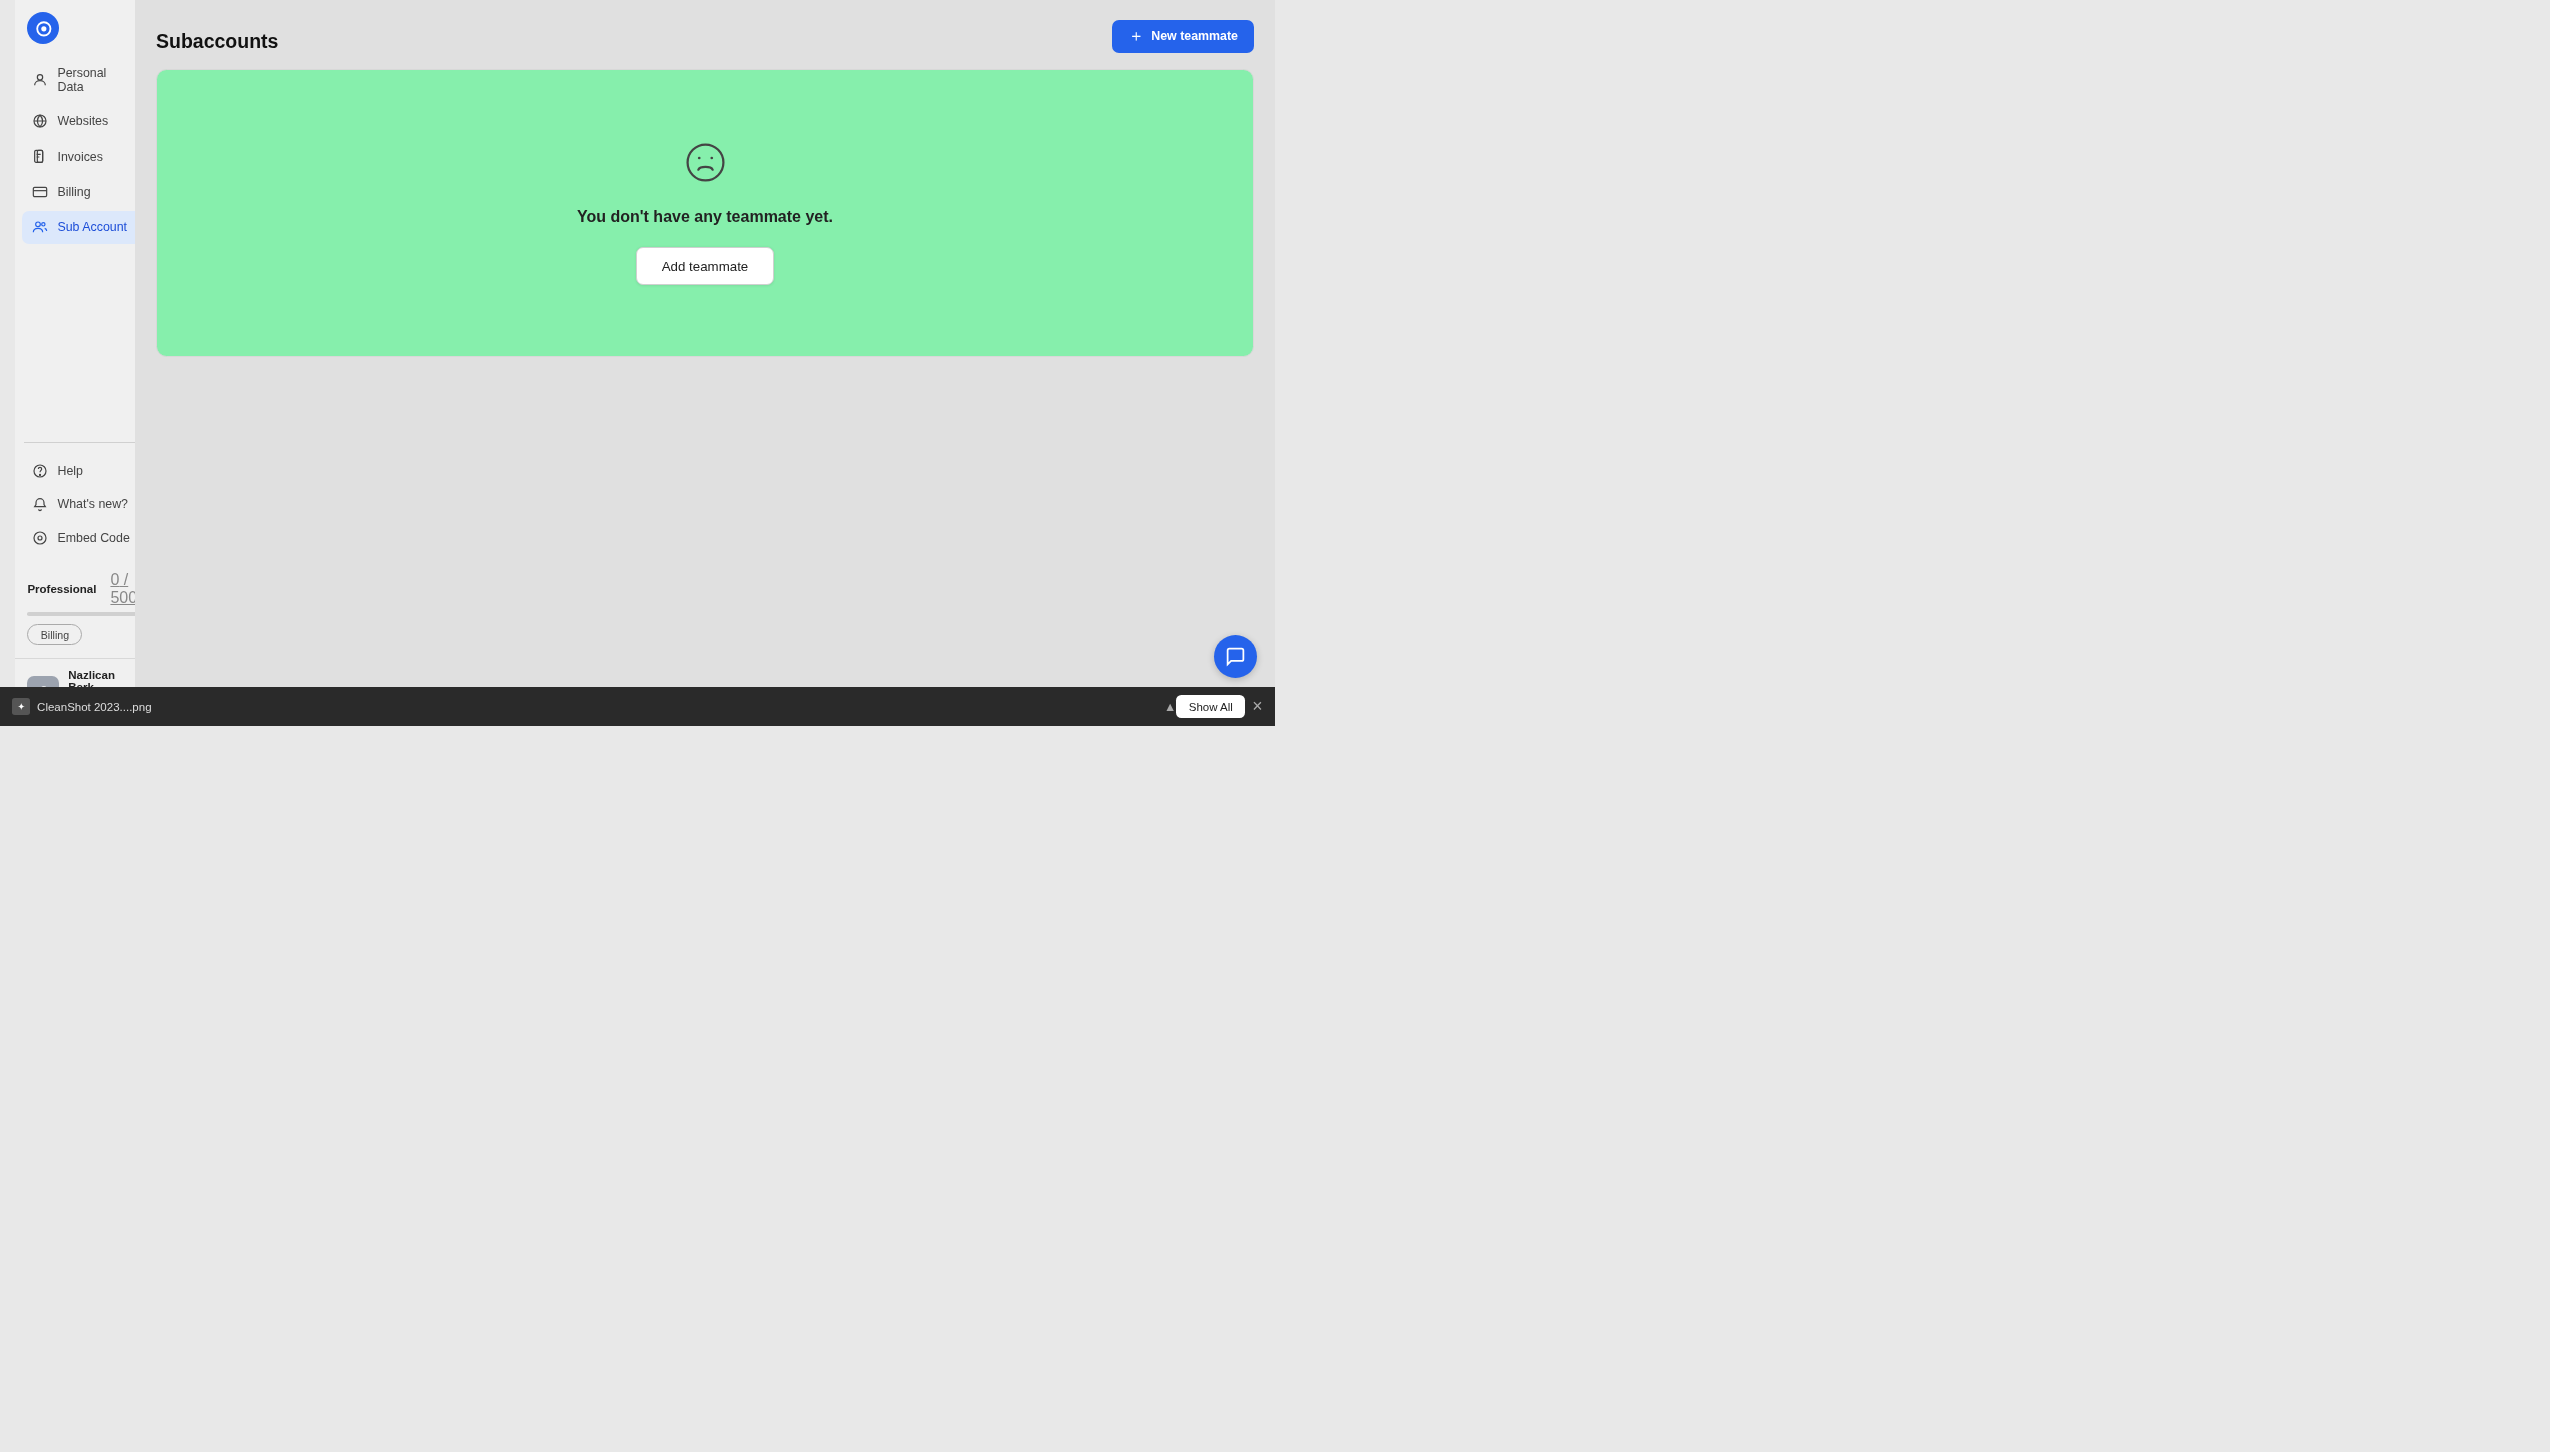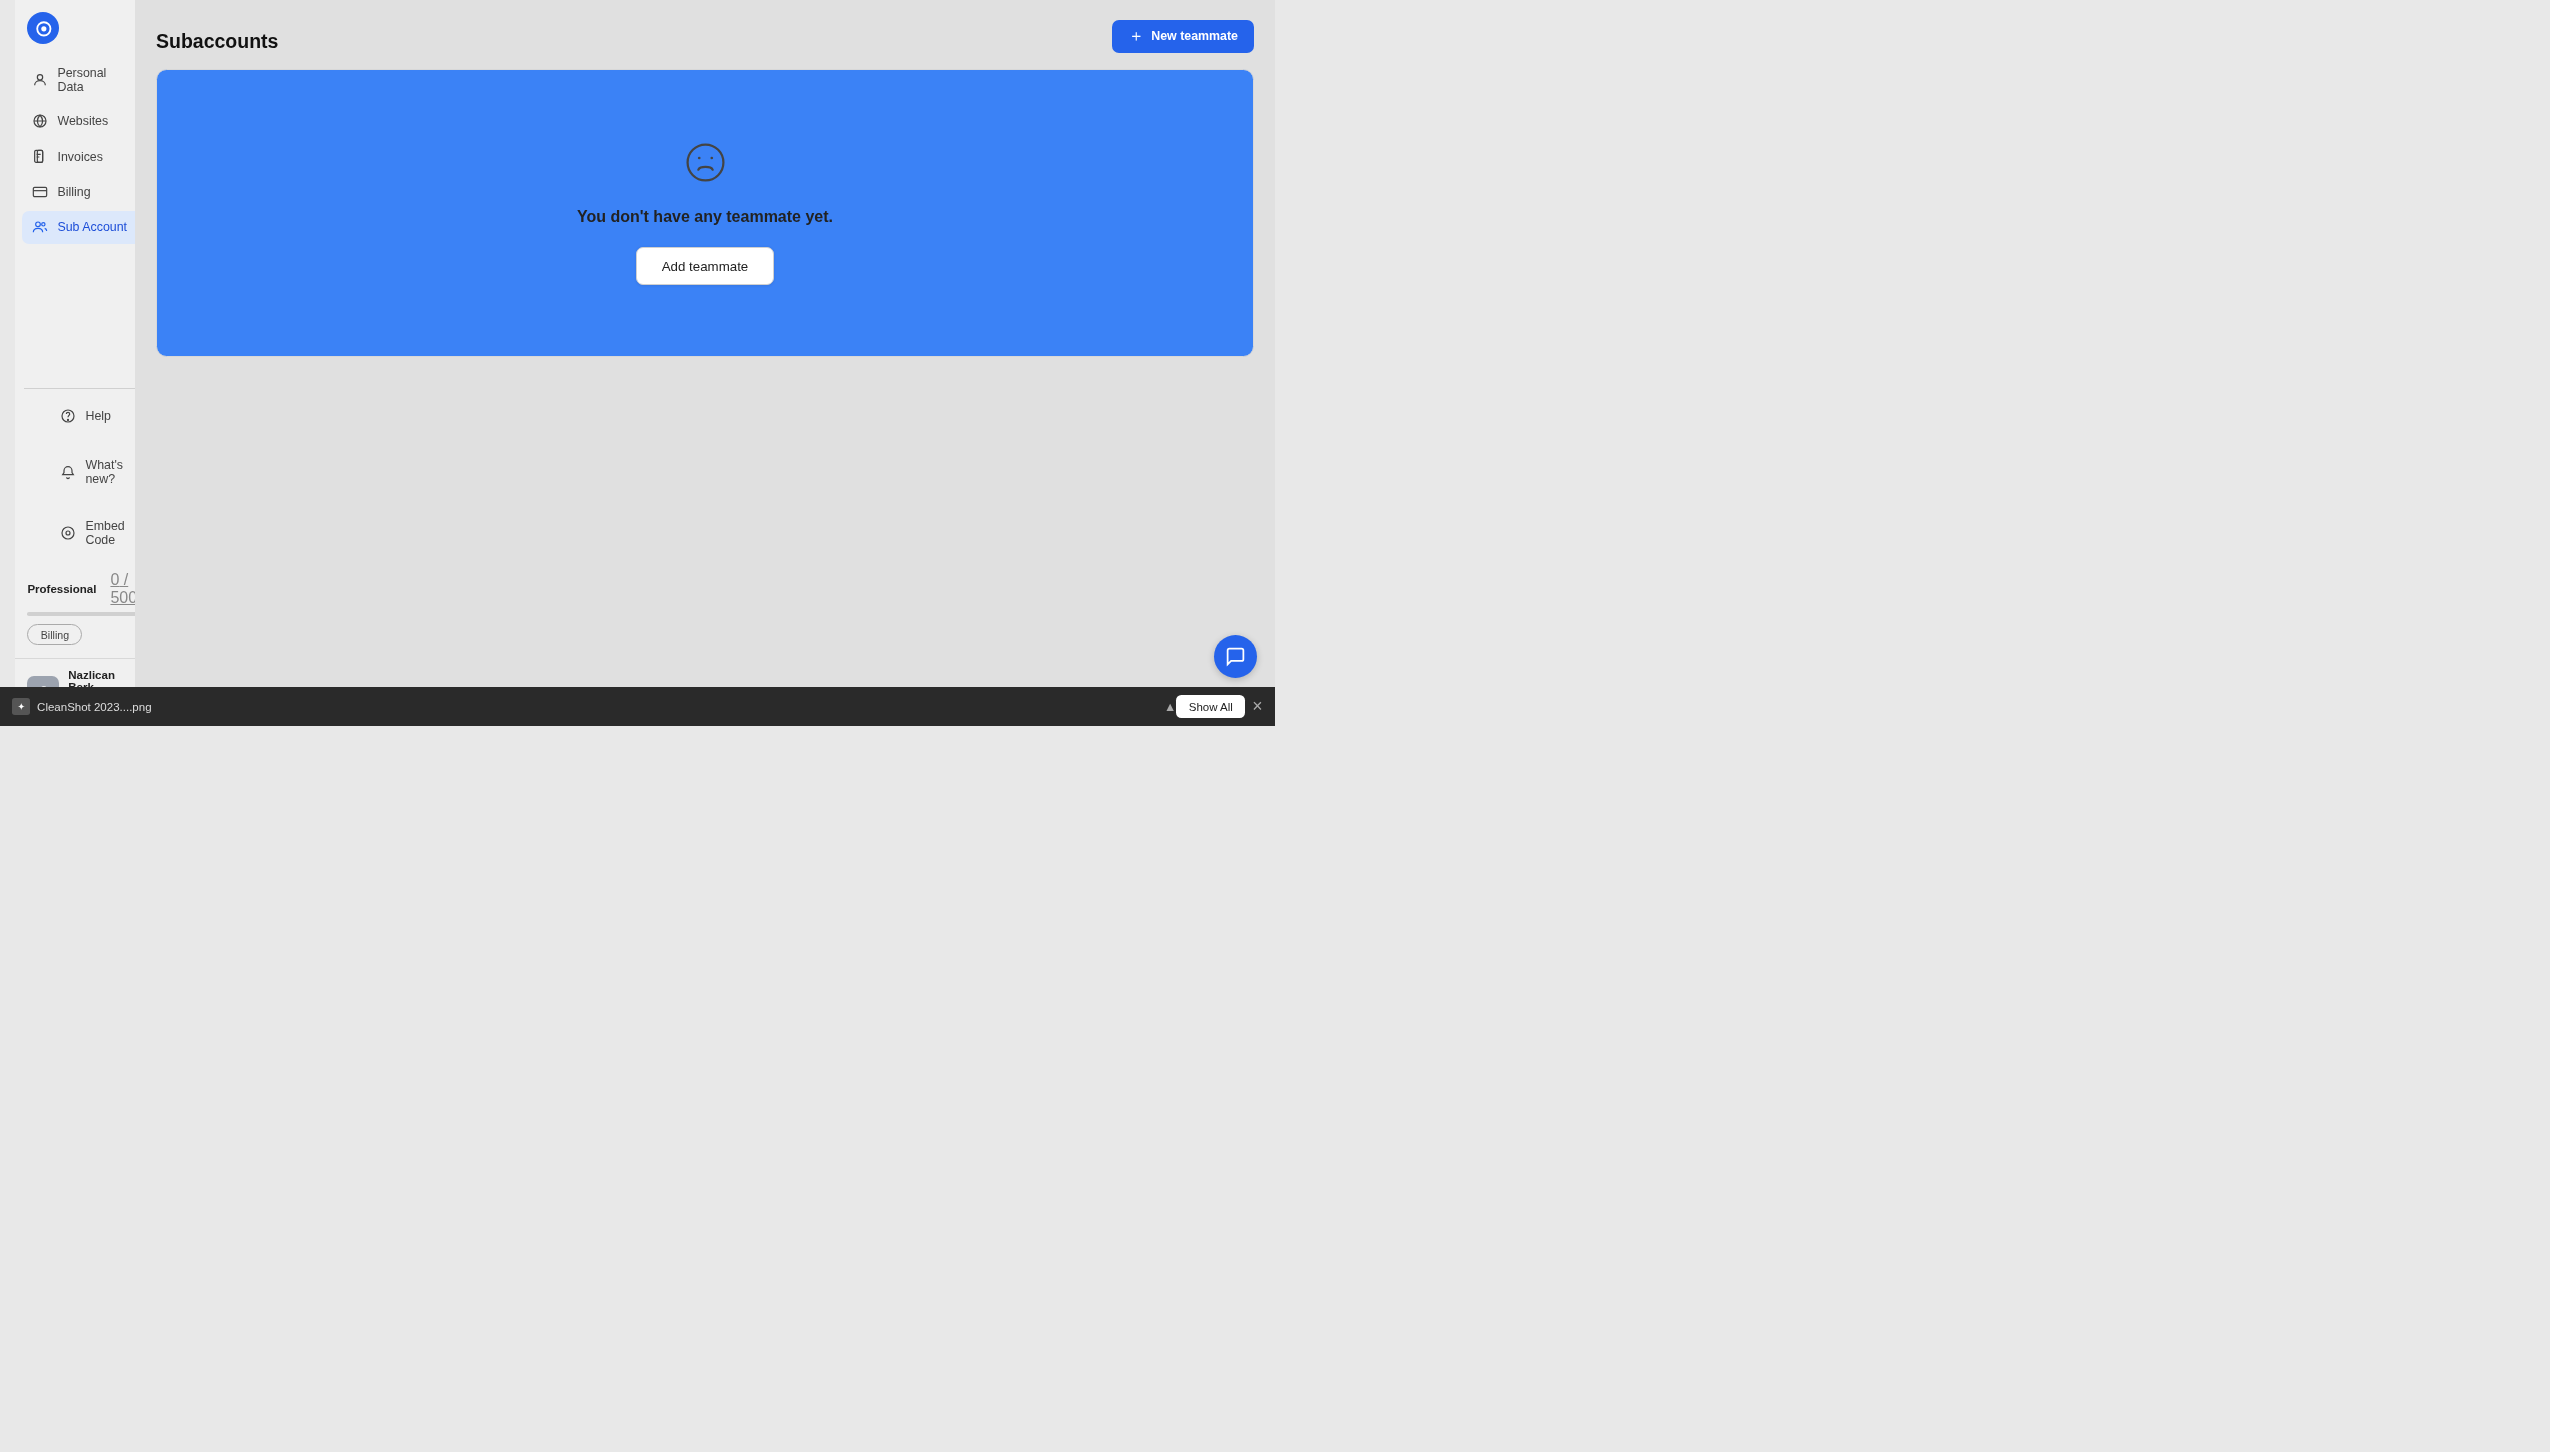--- a/index.html
+++ b/index.html
@@ -61,22 +61,21 @@
     .nav-item .icon {
       width: 17.7px; height: 17.7px;
       display: flex; align-items: center; justify-content: center;
       flex-shrink: 0;
     }
 
     .sidebar-bottom {
       padding: 0 7px 7px;
       display: flex;
       flex-direction: column;
-      gap: 17px;
-      margin-left: 28px;
+      gap: 0;
     }
 
     .sidebar-divider {
       height: 0.9px;
       background: #d0d0d0;
       margin: 10.6px 8.9px;
     }
 
     
     .plan-section {
@@ -181,21 +180,21 @@
     }
     .new-teammate-btn .plus-icon {
       font-size: 16px;
       font-weight: 400;
       line-height: 1;
     }
 
     
     .empty-card {
       margin: 0 21px;
-      background: #3b82f6;
+      background: #86efac;
       border-radius: 10.6px;
       border: 0.9px solid #d8d8d8;
       display: flex;
       flex-direction: column;
       align-items: center;
       justify-content: flex-start;
       padding: 71px 35px;
       min-height: 213px;
     }
     .sad-face {

